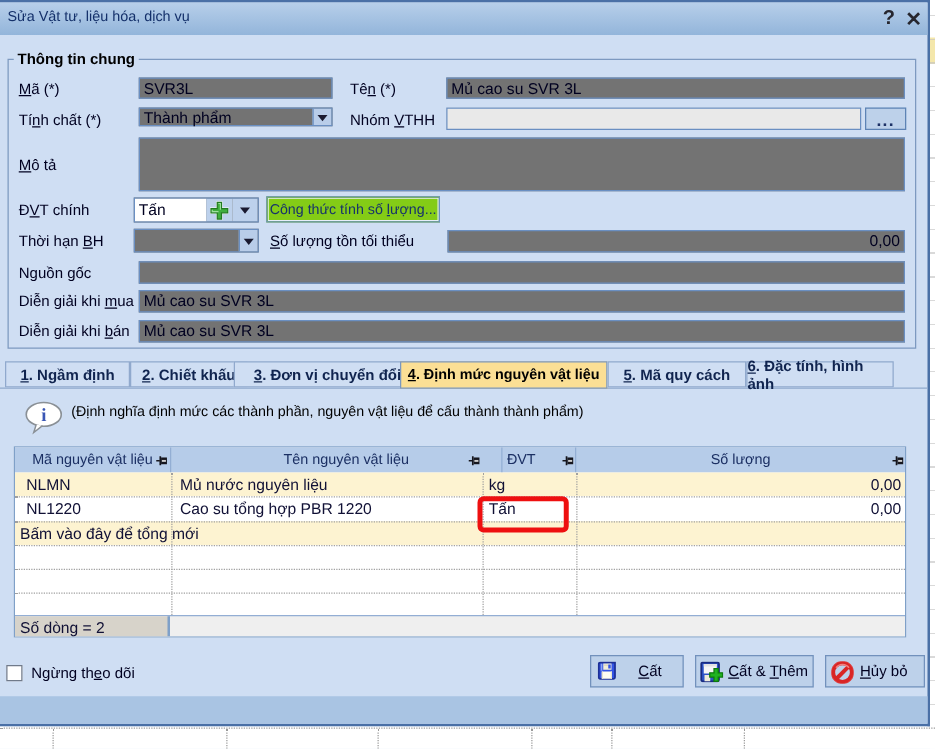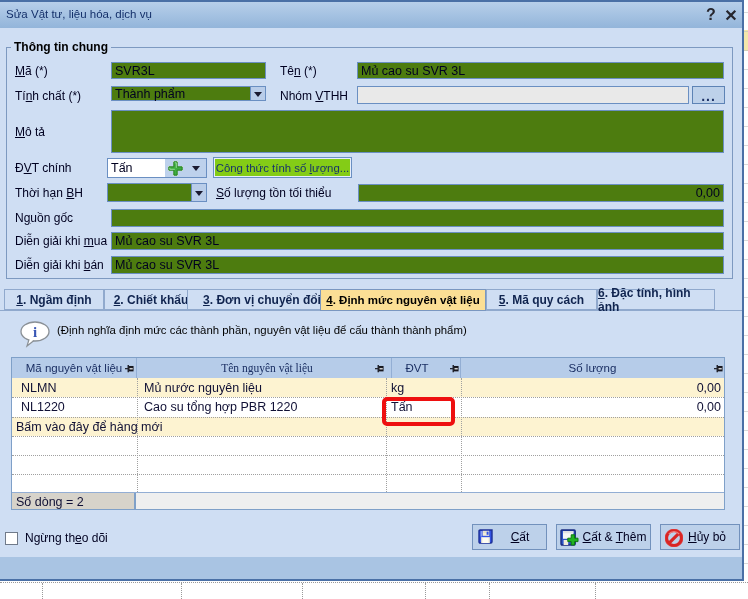--- a/index.html
+++ b/index.html
@@ -1,21 +1,21 @@
 <!DOCTYPE html>
 <html><head>
 <meta charset="utf-8">
 <style>
 html,body{margin:0;padding:0;}
 body{width:748px;height:599px;overflow:hidden;background:#ffffff;position:relative;
   font-family:"Liberation Sans",sans-serif;font-size:12px;color:#000;}
 .abs{position:absolute;}
 u{text-decoration:underline;}
 .lbl{position:absolute;color:#000020;white-space:nowrap;}
-.inp{position:absolute;background:#4d7c0f;border:1px solid #6a8fc2;color:#000020;
+.inp{position:absolute;background:#737373;border:1px solid #6a8fc2;color:#000020;
   padding:0 3px;white-space:nowrap;display:flex;align-items:center;box-sizing:border-box;font-size:12.5px;}
 .btn{position:absolute;background:#bdd1ea;border:1px solid #7291bc;box-sizing:border-box;
   display:flex;align-items:center;justify-content:center;color:#000020;white-space:nowrap;}
 .arrowbox{position:absolute;top:0;right:0;bottom:0;width:14px;background:#b9cde9;
   border-left:1px solid #6a8fc2;display:flex;align-items:center;justify-content:center;}
 .arrowbox:after{content:"";width:0;height:0;border:4px solid transparent;
   border-top:5px solid #1a1a30;margin-top:5px;}
 .hcell{position:absolute;top:0;height:20px;box-sizing:border-box;
   display:flex;align-items:center;justify-content:center;color:#1b2f63;
   border-right:1px solid #93aed4;font-size:11.5px;}
@@ -132,21 +132,21 @@
   <ellipse cx="16" cy="11.5" rx="14" ry="9.5" fill="#ffffff" stroke="#8a9096" stroke-width="1.3"></ellipse>
   <path d="M10 19.5 L8 26 L15 20.5" fill="#ffffff" stroke="#8a9096" stroke-width="1.2"></path>
   <text x="16" y="16.5" text-anchor="middle" font-family="Liberation Serif,serif" font-size="15" font-weight="bold" fill="#3a57b5">i</text>
 </svg>
 <div class="lbl" style="left:57px;top:324px;color:#000;font-size:11.4px;">(Định nghĩa định mức các thành phần, nguyên vật liệu để cấu thành thành phẩm)</div>
 
 <div class="abs" style="left:11px;top:357px;width:714px;height:153px;border:1px solid #7fa0c8;box-sizing:border-box;background:#fff;"></div>
 
 <div class="abs" style="left:12px;top:358px;width:712px;height:20px;background:#b6cce9;"></div>
 <div class="hcell" style="left:12px;top:358px;width:125px;">Mã nguyên vật liệu</div>
-<div class="hcell" style="left:143px;top:358px;width:249px;font-family:Liberation Serif, serif;">Tên nguyên vật liệu</div>
+<div class="hcell" style="left:153px;top:358px;width:249px;">Tên nguyên vật liệu</div>
 <div class="hcell" style="left:386px;top:358px;width:75px;padding-right:12px;">ĐVT</div>
 <div class="hcell" style="left:461px;top:358px;width:263px;border-right:none;">Số lượng</div>
 
 <svg class="pin" style="left:124px;top:364px;" width="10" height="10" viewBox="0 0 10 10">
     <path d="M0 5.2h3.2" stroke="#16161e" stroke-width="1.3" fill="none"></path>
     <path d="M3.6 1.2v8" stroke="#16161e" stroke-width="1.5" fill="none"></path>
     <rect x="4.3" y="2.2" width="5.2" height="6" fill="#16161e"></rect>
     <rect x="5" y="4.4" width="3.6" height="1.7" fill="#cfcfcf"></rect>
   </svg>
 <svg class="pin" style="left:374px;top:364px;" width="10" height="10" viewBox="0 0 10 10">
@@ -173,21 +173,21 @@
 <div class="abs" style="left:12px;top:417px;width:712px;height:19px;background:#fdf3d1;"></div>
 
 <div class="gtext" style="left:21px;top:381px;">NLMN</div>
 <div class="gtext" style="left:144px;top:381px;">Mủ nước nguyên liệu</div>
 <div class="gtext" style="left:391px;top:381px;">kg</div>
 <div class="gtext" style="right:27px;top:381px;">0,00</div>
 <div class="gtext" style="left:21px;top:400px;">NL1220</div>
 <div class="gtext" style="left:144px;top:400px;">Cao su tổng hợp PBR 1220</div>
 <div class="gtext" style="left:391px;top:400px;">Tấn</div>
 <div class="gtext" style="right:27px;top:400px;">0,00</div>
-<div class="gtext" style="left:16px;top:420px;">Bấm vào đây để hàng mới</div>
+<div class="gtext" style="left:16px;top:420px;">Bấm vào đây để tổng mới</div>
 
 <div class="abs" style="left:137px;top:378px;width:0;height:114px;border-left:1px dotted #a0a0a0;"></div>
 <div class="abs" style="left:386px;top:378px;width:0;height:114px;border-left:1px dotted #a0a0a0;"></div>
 <div class="abs" style="left:461px;top:378px;width:0;height:114px;border-left:1px dotted #a0a0a0;"></div>
 <div class="abs" style="left:12px;top:397px;width:712px;height:0;border-top:1px dotted #a0a0a0;"></div>
 <div class="abs" style="left:12px;top:417px;width:712px;height:0;border-top:1px dotted #a0a0a0;"></div>
 <div class="abs" style="left:12px;top:436px;width:712px;height:0;border-top:1px dotted #a0a0a0;"></div>
 <div class="abs" style="left:12px;top:455px;width:712px;height:0;border-top:1px dotted #a0a0a0;"></div>
 <div class="abs" style="left:12px;top:474px;width:712px;height:0;border-top:1px dotted #a0a0a0;"></div>
 

